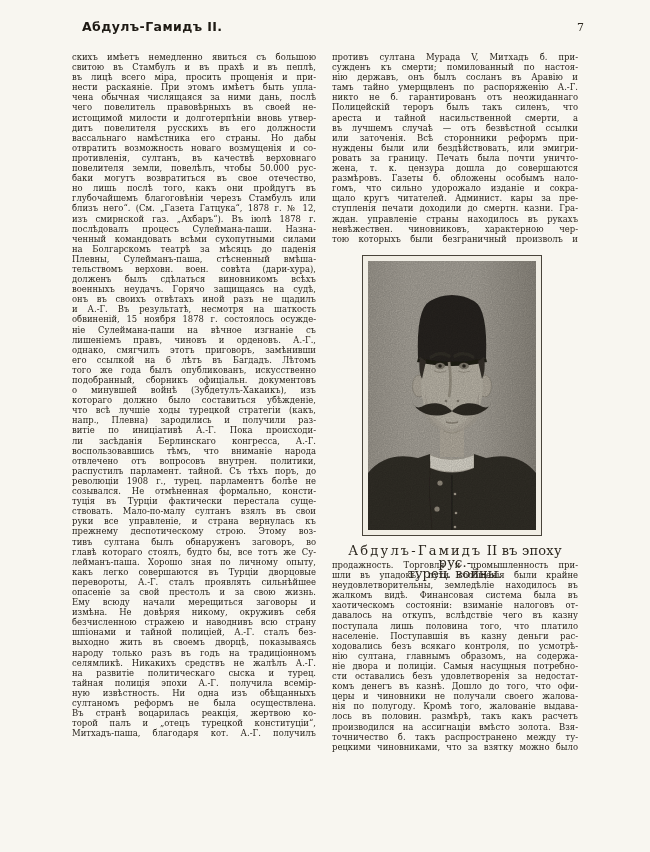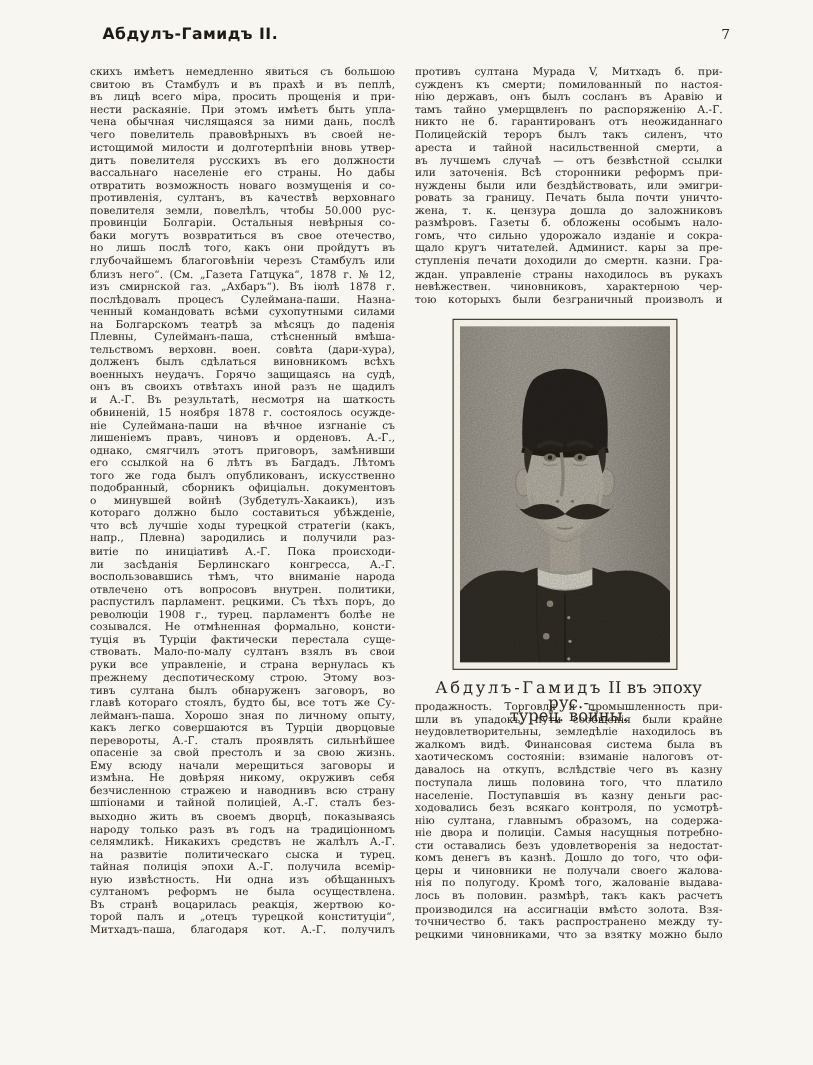--- a/index.html
+++ b/index.html
@@ -49,25 +49,24 @@
 
   <div class="col col-left">
       <div class="text-line">скихъ имѣетъ немедленно явиться съ большою</div>
       <div class="text-line">свитою въ Стамбулъ и въ прахѣ и въ пеплѣ,</div>
       <div class="text-line">въ лицѣ всего міра, просить прощенія и при-</div>
       <div class="text-line">нести раскаяніе. При этомъ имѣетъ быть упла-</div>
       <div class="text-line">чена обычная числящаяся за ними дань, послѣ</div>
       <div class="text-line">чего повелитель правовѣрныхъ въ своей не-</div>
       <div class="text-line">истощимой милости и долготерпѣніи вновь утвер-</div>
       <div class="text-line">дитъ повелителя русскихъ въ его должности</div>
-      <div class="text-line">вассальнаго населеніе его страны. Но дабы</div>
+      <div class="text-line">вассальнаго намѣстника его страны. Но дабы</div>
       <div class="text-line">отвратить возможность новаго возмущенія и со-</div>
       <div class="text-line">противленія, султанъ, въ качествѣ верховнаго</div>
       <div class="text-line">повелителя земли, повелѣлъ, чтобы 50.000 рус-</div>
-      <div class="text-line">провинціи Болгаріи. Остальныя невѣрныя со-</div>
       <div class="text-line">баки могутъ возвратиться въ свое отечество,</div>
       <div class="text-line">но лишь послѣ того, какъ они пройдутъ въ</div>
       <div class="text-line">глубочайшемъ благоговѣніи черезъ Стамбулъ или</div>
       <div class="text-line">близъ него“. (См. „Газета Гатцука“, 1878 г. № 12,</div>
       <div class="text-line">изъ смирнской газ. „Ахбаръ“). Въ іюлѣ 1878 г.</div>
       <div class="text-line">послѣдовалъ процесъ Сулеймана-паши. Назна-</div>
       <div class="text-line">ченный командовать всѣми сухопутными силами</div>
       <div class="text-line">на Болгарскомъ театрѣ за мѣсяцъ до паденія</div>
       <div class="text-line">Плевны, Сулейманъ-паша, стѣсненный вмѣша-</div>
       <div class="text-line">тельствомъ верховн. воен. совѣта (дари-хура),</div>
@@ -83,21 +82,21 @@
       <div class="text-line">того же года былъ опубликованъ, искусственно</div>
       <div class="text-line">подобранный, сборникъ офиціальн. документовъ</div>
       <div class="text-line">о минувшей войнѣ (Зубдетулъ-Хакаикъ), изъ</div>
       <div class="text-line">котораго должно было составиться убѣжденіе,</div>
       <div class="text-line">что всѣ лучшіе ходы турецкой стратегіи (какъ,</div>
       <div class="text-line">напр., Плевна) зародились и получили раз-</div>
       <div class="text-line">витіе по иниціативѣ А.-Г. Пока происходи-</div>
       <div class="text-line">ли засѣданія Берлинскаго конгресса, А.-Г.</div>
       <div class="text-line">воспользовавшись тѣмъ, что вниманіе народа</div>
       <div class="text-line">отвлечено отъ вопросовъ внутрен. политики,</div>
-      <div class="text-line">распустилъ парламент. рецкими. Съ тѣхъ поръ, до</div>
+      <div class="text-line">распустилъ парламент. тайной. Съ тѣхъ поръ, до</div>
       <div class="text-line">революціи 1908 г., турец. парламентъ болѣе не</div>
       <div class="text-line">созывался. Не отмѣненная формально, консти-</div>
       <div class="text-line">туція въ Турціи фактически перестала суще-</div>
       <div class="text-line">ствовать. Мало-по-малу султанъ взялъ въ свои</div>
       <div class="text-line">руки все управленіе, и страна вернулась къ</div>
       <div class="text-line">прежнему деспотическому строю. Этому воз-</div>
       <div class="text-line">тивъ султана былъ обнаруженъ заговоръ, во</div>
       <div class="text-line">главѣ котораго стоялъ, будто бы, все тотъ же Су-</div>
       <div class="text-line">лейманъ-паша. Хорошо зная по личному опыту,</div>
       <div class="text-line">какъ легко совершаются въ Турціи дворцовые</div>
@@ -124,21 +123,21 @@
       <div class="text-line">сужденъ къ смерти; помилованный по настоя-</div>
       <div class="text-line">нію державъ, онъ былъ сосланъ въ Аравію и</div>
       <div class="text-line">тамъ тайно умерщвленъ по распоряженію А.-Г.</div>
       <div class="text-line">никто не б. гарантированъ отъ неожиданнаго</div>
       <div class="text-line">Полицейскій тероръ былъ такъ силенъ, что</div>
       <div class="text-line">ареста и тайной насильственной смерти, а</div>
       <div class="text-line">въ лучшемъ случаѣ — отъ безвѣстной ссылки</div>
       <div class="text-line">или заточенія. Всѣ сторонники реформъ при-</div>
       <div class="text-line">нуждены были или бездѣйствовать, или эмигри-</div>
       <div class="text-line">ровать за границу. Печать была почти уничто-</div>
-      <div class="text-line">жена, т. к. цензура дошла до заложниковъ</div>
+      <div class="text-line">жена, т. к. цензура дошла до совершаются</div>
       <div class="text-line">размѣровъ. Газеты б. обложены особымъ нало-</div>
       <div class="text-line">гомъ, что сильно удорожало изданіе и сокра-</div>
       <div class="text-line">щало кругъ читателей. Админист. кары за пре-</div>
       <div class="text-line">ступленія печати доходили до смертн. казни. Гра-</div>
       <div class="text-line">ждан. управленіе страны находилось въ рукахъ</div>
       <div class="text-line">невѣжествен. чиновниковъ, характерною чер-</div>
       <div class="text-line">тою которыхъ были безграничный произволъ и</div>
     </div>
 
   <figure class="photo-block">

